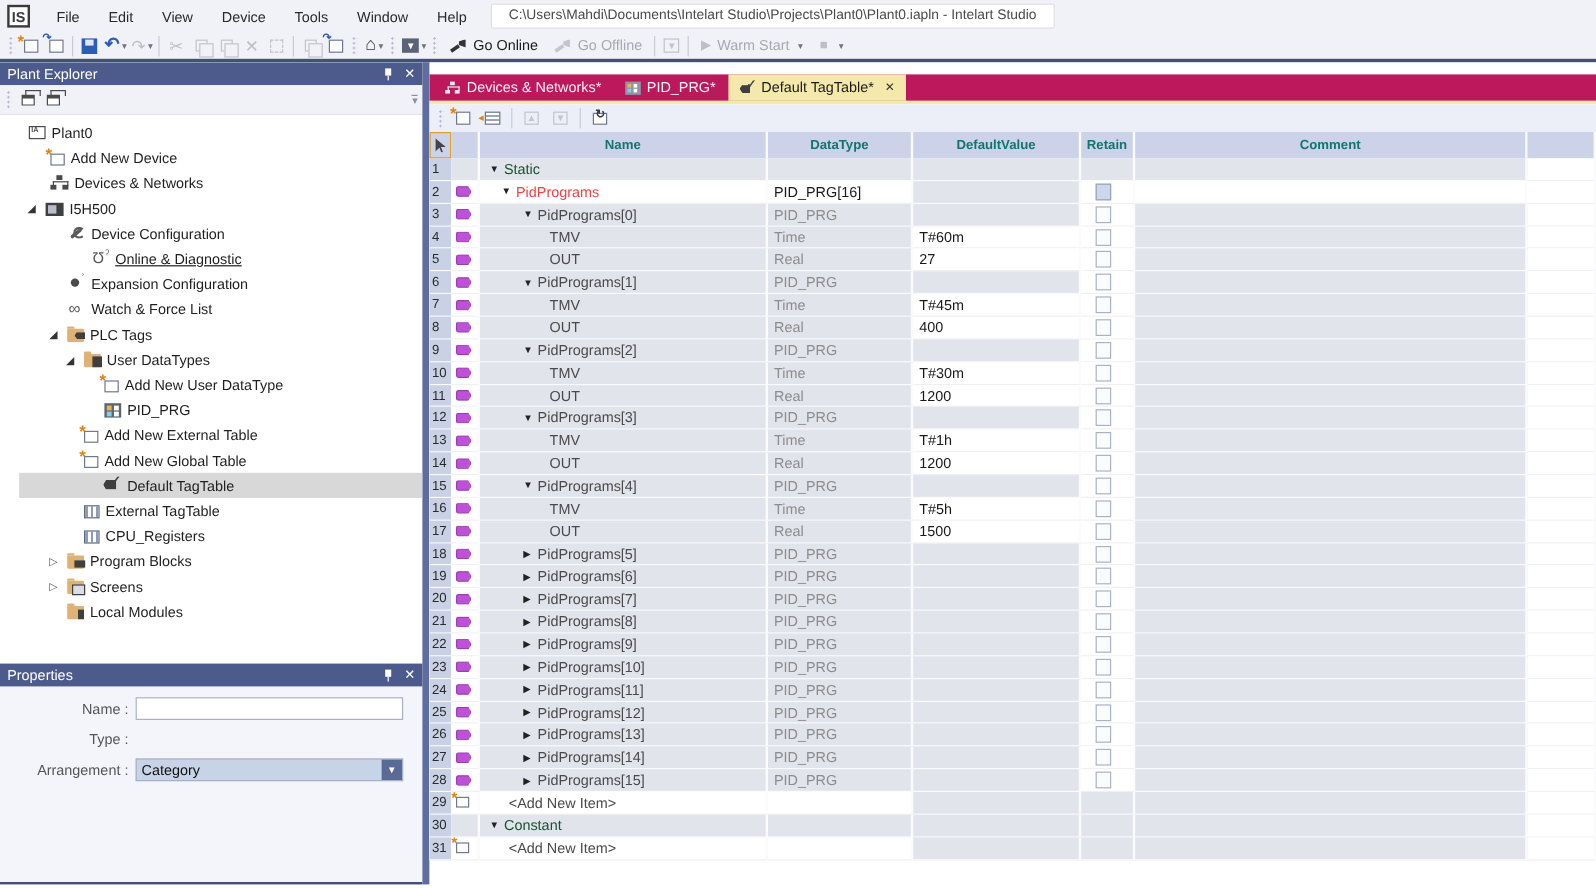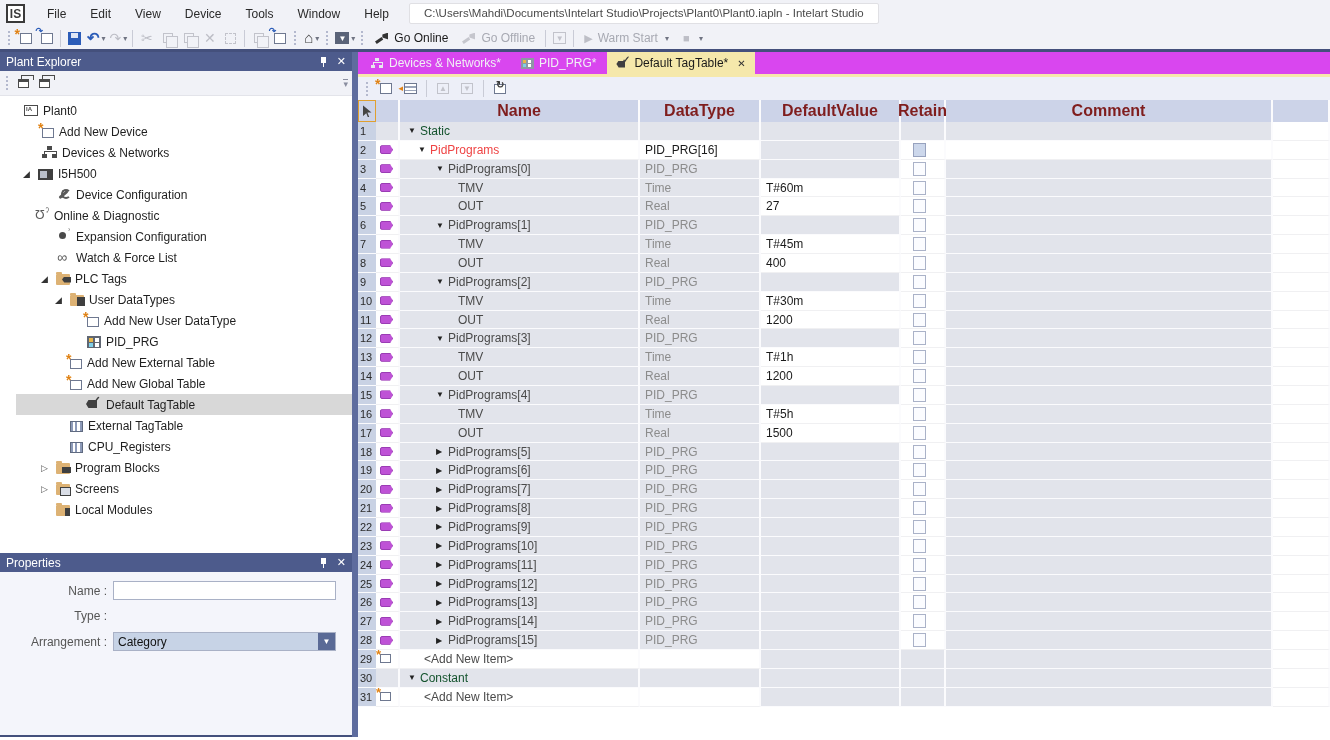--- a/index.html
+++ b/index.html
@@ -111,21 +111,21 @@
   #properties { flex:1; display:flex; flex-direction:column; background:#f4f5fb; }
   .prow { display:flex; align-items:center; margin-top:9px; }
   .plabel { width:113px; text-align:right; color:#555; padding-right:6px; }
   .pinput { width:223px; height:19px; border:1px solid #a9b1c6; background:#fff; font-family:inherit; font-size:12px; padding:0 3px; }
   .pselect { width:223px; height:19px; background:#c7d3e6; border:1px solid #a9b1c6; display:flex; align-items:center; }
   .pselect .val { flex:1; padding-left:4px; color:#111; }
   .pselect .btn { width:17px; height:17px; background:#5a6a96; color:#fff; font-size:8px; display:flex; align-items:center; justify-content:center; }
   #left-bottom-line { height:2px; background:#44507c; }
 
   
-  #tabstrip { height:22px; background:#d946ef; display:flex; align-items:flex-end; padding-left:4px; }
+  #tabstrip { height:22px; background:#be185d; display:flex; align-items:flex-end; padding-left:4px;margin-top:10px; }
   .tab { height:22px; display:flex; align-items:center; gap:5px; padding:0 9px; color:#f0f1f5; font-size:12px; margin-right:2px; }
   .tab.active { background:#f5e8ab; color:#1a1a1a; }
   .tab-close { font-size:10px; margin-left:4px; color:#333; }
   .tabic { width:13px; height:11px; position:relative; flex:none; }
   .tabic-network::before { content:""; position:absolute; left:4px; top:0; width:4px; height:3px; background:#e8e9ef;
       box-shadow:-4px 7px 0 #e8e9ef, 4px 7px 0 #e8e9ef; }
   .tabic-network::after { content:""; position:absolute; left:2px; top:4px; width:8px; height:3px; border-top:1.2px solid #e8e9ef; border-left:1.2px solid #e8e9ef; border-right:1.2px solid #e8e9ef; }
   .tabic-block { background:#8f97a6; }
   .tabic-block::after { content:""; position:absolute; left:2px; top:2px; width:3px; height:3px; background:#e8b84a; box-shadow:0 4px 0 #7fd0e8, 5px 0 0 #fff, 5px 4px 0 #fff; }
   .tabic-tagcheck::before { content:""; position:absolute; left:0; top:3px; width:9px; height:7px; background:#3f3f3f;
@@ -139,21 +139,21 @@
   .ic-rows { width:13px; height:11px; border:1.3px solid #6e7890; background:repeating-linear-gradient(#fff 0 2px, #9aa4ba 2px 3.5px); position:relative; }
   .ic-rows::before { content:"◂"; position:absolute; left:-6px; top:-1px; color:#e08214; font-size:9px; }
   .ic-grayarr { width:12px; height:11px; border:1.3px solid #c2c3cb; color:#c2c3cb; font-size:8px; display:flex; align-items:center; justify-content:center; }
   .ic-clock { width:12px; height:10px; border:1.3px solid #6e7890; background:#fff; position:relative; }
   .ic-clock::before { content:"↻"; position:absolute; left:1px; top:-6px; color:#3a3a3a; font-size:10px; font-weight:bold; }
 
   
   #grid { --cols:18px 24px 240px 121px 140px 45px 327px 1fr; background:#fff; }
   #grid-header { display:grid; grid-template-columns:var(--cols); height:22px; }
   .hcell { background:#ccd3e8; border-right:2px solid #fbfbfd; display:flex; align-items:center; justify-content:center;
-           font-weight:bold; color:#7f1d1d; font-size:16px; }
+           font-weight:bold; color:#0f766e; font-size:11px; }
   .hcell.corner { background:#ccd3e8; border:1px solid #e0a030; display:flex; align-items:center; justify-content:center; }
   .cursor-arrow { width:9px; height:12px; background:#444; clip-path:polygon(0 0, 100% 62%, 55% 62%, 75% 100%, 58% 100%, 42% 68%, 0 95%); }
   #grid-rows { background:#fff; }
   .trow { display:grid; grid-template-columns:var(--cols); height:18.87px; }
   .cell { border-right:2px solid #fbfbfd; border-bottom:1px solid #fbfbfd; display:flex; align-items:center; overflow:hidden; white-space:nowrap; }
   .g { background:#e2e4eb; }
   .w { background:#ffffff; border-bottom-color:#f0f0f2; }
   .rownum { background:#c9d2e4; color:#2a2a2a; font-size:11px; padding-left:2px; border-bottom:1px solid #fbfbfd; display:flex; align-items:center; }
   .tagic { width:13px; height:9px; background:#be52d6; border:1px solid #9a3cb4;
            clip-path:polygon(0 0, 78% 0, 100% 50%, 78% 100%, 0 100%); border-radius:2px; margin-left:4px; }
@@ -301,21 +301,21 @@
             </div>
             <div class="tree-item" style="padding-left: 38px;">
               <span class="tree-arrow open" style="left: 23px;">◢</span>
               <span class="tic tic-plc"></span>
               <span class="tlabel">I5H500</span>
             </div>
             <div class="tree-item" style="padding-left: 56px;">
               <span class="tic tic-wrench"></span>
               <span class="tlabel">Device Configuration</span>
             </div>
-            <div class="tree-item" style="padding-left: 34px;">
+            <div class="tree-item" style="padding-left: 76px; text-decoration: underline;">
               <span class="tic tic-steth"></span>
               <span class="tlabel">Online &amp; Diagnostic</span>
             </div>
             <div class="tree-item" style="padding-left: 56px;">
               <span class="tic tic-expansion"></span>
               <span class="tlabel">Expansion Configuration</span>
             </div>
             <div class="tree-item" style="padding-left: 56px;">
               <span class="tic tic-glasses"></span>
               <span class="tlabel">Watch &amp; Force List</span>

